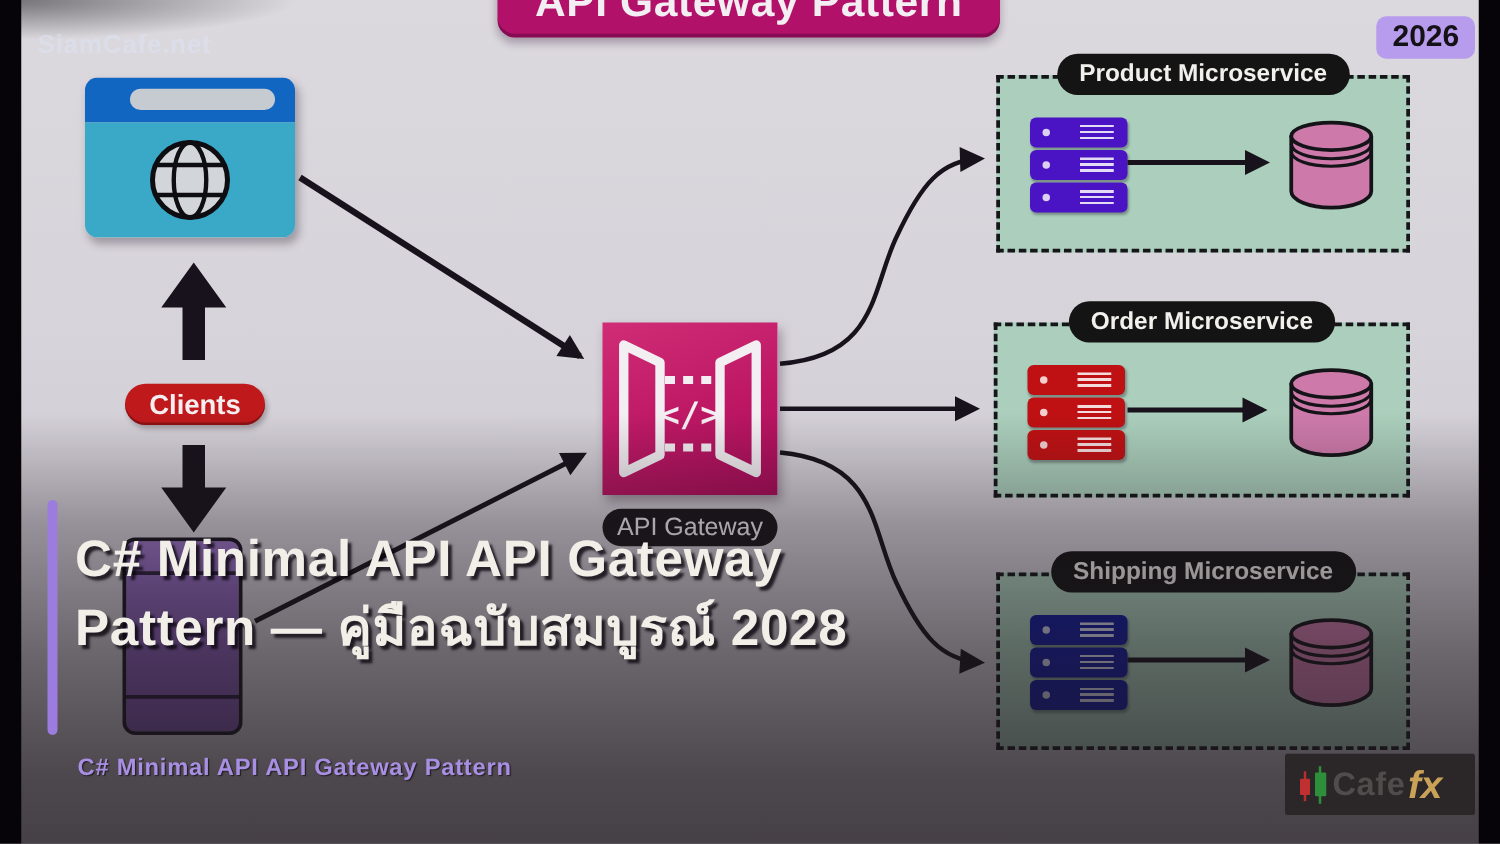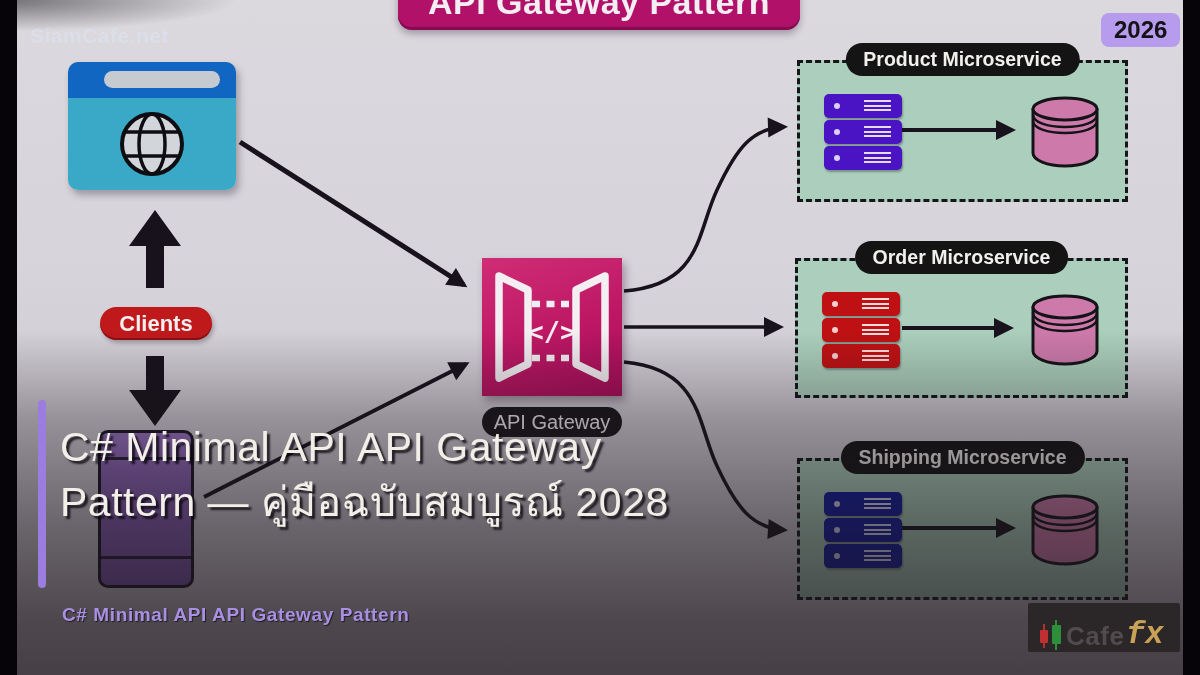--- a/index.html
+++ b/index.html
@@ -64,30 +64,30 @@
   .db{position:absolute;right:24px;top:31px;width:72px;height:76px;}
   
   .connectors{position:absolute;left:0;top:0;width:1200px;height:675px;z-index:3;}
   
   .shade{position:absolute;inset:0;z-index:10;pointer-events:none;
     background:linear-gradient(180deg,rgba(26,20,26,0) 49%,rgba(26,20,26,.32) 62%,
       rgba(27,21,26,.56) 78%,rgba(28,22,27,.72) 92%,rgba(28,22,27,.76) 100%);}
   
   .accent-bar{position:absolute;left:38px;top:400px;width:8px;height:188px;border-radius:4px;z-index:20;}
   .big-title{position:absolute;left:60px;top:420px;width:820px;margin:0;z-index:20;
-    color:#f2efe9;font-size:41px;font-weight:normal;line-height:55px;letter-spacing:.5px;
+    color:#f2efe9;font-size:41px;font-weight:bold;line-height:55px;letter-spacing:.5px;
     text-shadow:3px 3px 2px rgba(10,6,14,.8);}
   .subtitle{position:absolute;left:62px;top:604px;z-index:20;font-size:19px;font-weight:bold;
     letter-spacing:.6px;text-shadow:1px 1px 1px rgba(0,0,0,.6);}
   
   .logo{position:absolute;left:1028px;top:603px;width:152px;height:49px;background:#2b2728;
-    display:flex;align-items:flex-end;padding:0 8px;box-sizing:border-box;z-index:30;border-radius:2px;}
+    display:flex;align-items:center;padding:0 8px;box-sizing:border-box;z-index:30;border-radius:2px;}
   .logo-cafe{color:#514b4c;font-size:26px;font-weight:bold;letter-spacing:.5px;}
   .logo-fx{color:#c9a257;font-size:31px;font-weight:bold;font-style:italic;
-    font-family:Liberation Mono, monospace;margin-left:2px;}
+    font-family:Liberation Sans, sans-serif;margin-left:2px;}
 </style>
 </head>
 <body>
 
 <div class="stage">
 
   <svg class="connectors" viewBox="0 0 1200 675" fill="none">
     <defs>
       <marker id="ah" markerUnits="userSpaceOnUse" markerWidth="24" markerHeight="24" refX="18" refY="12" orient="auto">
         <path d="M2 2 L22 12 L2 22 Z" fill="#17121b"></path>

